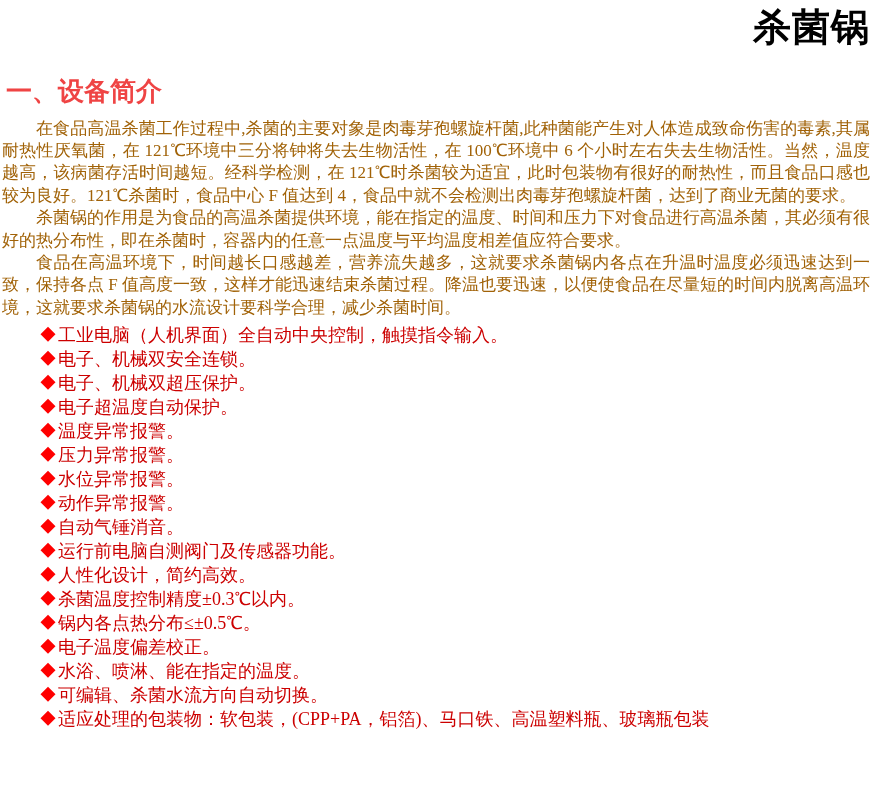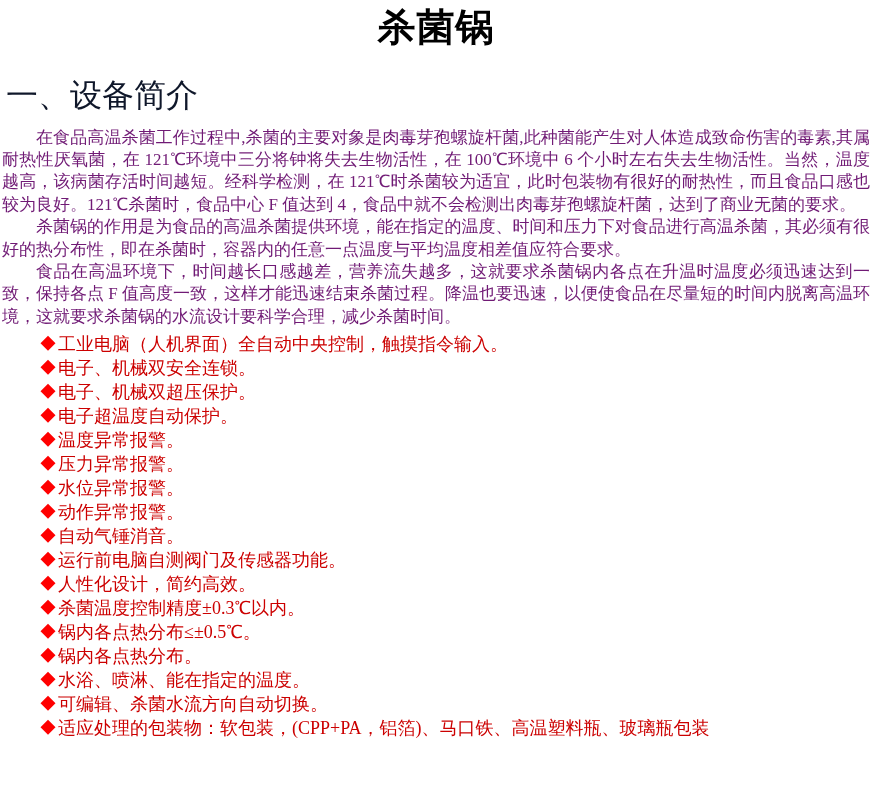--- a/index.html
+++ b/index.html
@@ -11,38 +11,38 @@
     background: #ffffff;
     box-sizing: border-box;
     padding: 0 3px 0 2px;
   }
   .doc-title {
     font-family: "Liberation Sans", sans-serif;
     font-weight: bold;
     font-size: 38px;
     line-height: 1.25;
     letter-spacing: 1px;
-    text-align: center;
+    text-align: right;
     color: #000000;
     margin: 4px 0 0 0;
   }
   .section-heading {
     font-family: "Liberation Sans", sans-serif;
-    font-weight: normal;
-    font-size: 32px;
-    color: #0f172a;
+    font-weight: bold;
+    font-size: 26px;
+    color: #ef4444;
     margin: 0;
   }
   .section-heading.first  { margin: 22px 0 9px 4px; }
   .section-heading.second { margin: 13px 0 14px 4px; }
   .para {
     font-family: "Liberation Serif", serif;
     font-size: 17px;
     line-height: 22.4px;
-    color: #701a75;
+    color: #a16207;
     text-indent: 2em;
     text-align: justify;
     margin: 0;
   }
   .features {
     list-style: none;
     margin: 4px 0 0 0;
     padding: 0 0 0 38px;
   }
   .feature {
@@ -80,19 +80,19 @@
     <li class="feature"><span class="bullet">◆</span><span>电子超温度自动保护。</span></li>
     <li class="feature"><span class="bullet">◆</span><span>温度异常报警。</span></li>
     <li class="feature"><span class="bullet">◆</span><span>压力异常报警。</span></li>
     <li class="feature"><span class="bullet">◆</span><span>水位异常报警。</span></li>
     <li class="feature"><span class="bullet">◆</span><span>动作异常报警。</span></li>
     <li class="feature"><span class="bullet">◆</span><span>自动气锤消音。</span></li>
     <li class="feature"><span class="bullet">◆</span><span>运行前电脑自测阀门及传感器功能。</span></li>
     <li class="feature"><span class="bullet">◆</span><span>人性化设计，简约高效。</span></li>
     <li class="feature"><span class="bullet">◆</span><span>杀菌温度控制精度±0.3℃以内。</span></li>
     <li class="feature"><span class="bullet">◆</span><span>锅内各点热分布≤±0.5℃。</span></li>
-    <li class="feature"><span class="bullet">◆</span><span>锅内各点热分布。</span></li>
+    <li class="feature"><span class="bullet">◆</span><span>电子温度偏差校正。</span></li>
     <li class="feature"><span class="bullet">◆</span><span>水浴、喷淋、能在指定的温度。</span></li>
     <li class="feature"><span class="bullet">◆</span><span>可编辑、杀菌水流方向自动切换。</span></li>
     <li class="feature"><span class="bullet">◆</span><span>适应处理的包装物：软包装，(CPP+PA，铝箔)、马口铁、高温塑料瓶、玻璃瓶包装</span></li>
   </ul>
 
 </div>
 
 </body></html>

